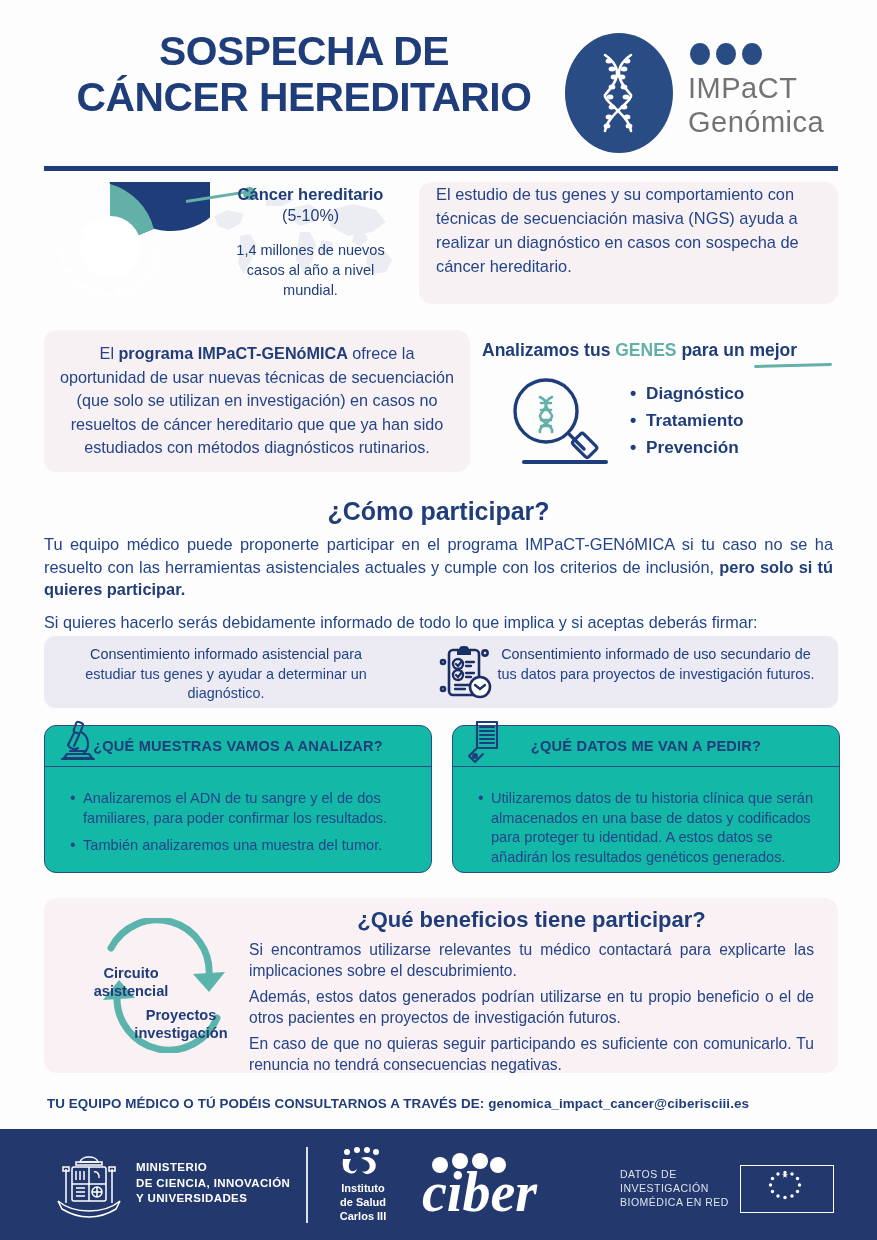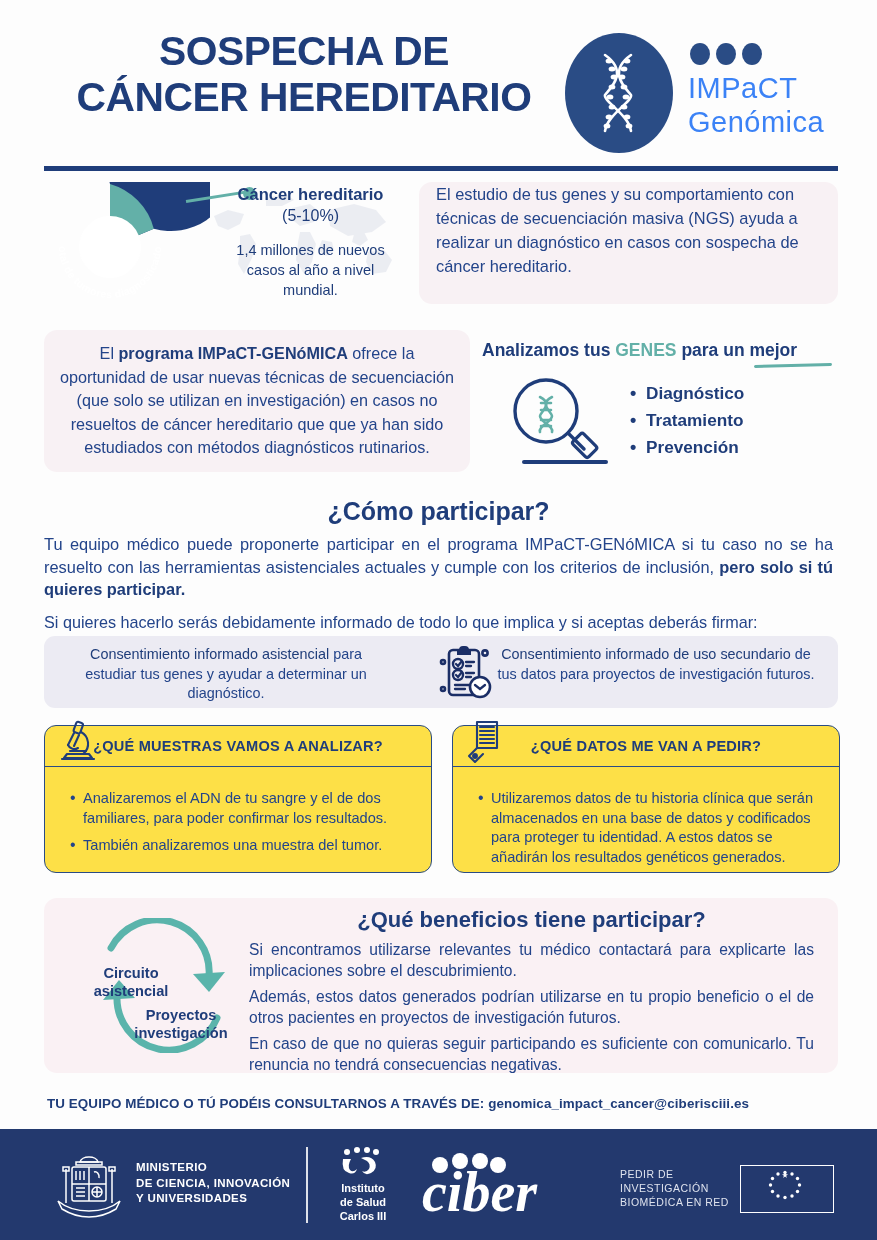--- a/index.html
+++ b/index.html
@@ -28,21 +28,21 @@
     position:absolute;left:0;top:8px;width:108px;height:120px;
     background:#2a4c85;border-radius:50%;
   }
   .logo-dots{position:absolute;left:125px;top:18px;width:95px;height:22px;}
   .logo-dots span{
     display:inline-block;width:20px;height:22px;border-radius:50%;
     background:#2a4c85;margin-right:6px;
   }
   .logo-text{position:absolute;left:123px;top:46px;}
   .logo-text div{
-    font-size:29px;line-height:34px;color:#3b82f6;font-weight:400;
+    font-size:29px;line-height:34px;color:#737373;font-weight:400;
     letter-spacing:0.5px;
   }
   .header-rule{
     position:absolute;left:44px;top:166px;width:794px;height:5px;background:#1f3d7a;
   }
 
   
   .row1{position:absolute;left:0;top:182px;width:877px;height:135px;}
   .donut-wrap{position:absolute;left:45px;top:0px;width:165px;height:130px;}
   .curved-text{font-size:10.5px;font-weight:600;fill:#ffffff;letter-spacing:0.3px;}
@@ -127,21 +127,21 @@
     font-size:14.4px;line-height:19.5px;color:#23448a;
   }
   .consent-col b{font-weight:normal;color:#1f3d7a;}
   .consent-left{left:22px;}
   .consent-right{left:452px;}
   .clipboard{position:absolute;left:392px;top:8px;width:60px;height:58px;}
 
   
   .qbox{
     position:absolute;top:725px;width:386px;height:146px;
-    background:#fde047;border:1.6px solid #2a4c85;border-radius:12px;
+    background:#14b8a6;border:1.6px solid #2a4c85;border-radius:12px;
   }
   .qbox-left{left:44px;}
   .qbox-right{left:452px;}
   .qbox-head{
     position:relative;height:40px;border-bottom:1.6px solid #2a4c85;
     display:flex;align-items:center;justify-content:center;
   }
   .qbox-head .qtitle{
     font-size:14.6px;font-weight:bold;color:#1f3d7a;letter-spacing:0.2px;
   }
@@ -489,21 +489,21 @@
           <circle cx="22" cy="14" r="8"></circle>
             <circle cx="42" cy="10" r="8"></circle>
           <circle cx="62" cy="10" r="8"></circle>
             <circle cx="80" cy="14" r="8"></circle>
         </g>
         <text x="4" y="60" fill="#ffffff" font-family="Liberation Serif, serif" font-style="italic" font-weight="bold" font-size="56">ciber</text>
       </svg>
     </div>
 
     <div class="f-ciber-sub">
-      <div>PEDIR DE</div>
+      <div>DATOS DE</div>
       <div>INVESTIGACIÓN</div>
       <div>BIOMÉDICA EN RED</div>
     </div>
 
     <div class="f-eu">
       <svg width="88" height="42" viewBox="0 0 88 42" aria-hidden="true">
         <g fill="#ffffff">
           <polygon points="44,7 45.2,10.5 48.8,10.5 45.9,12.7 47,16.2 44,14 41,16.2 42.1,12.7 39.2,10.5 42.8,10.5" transform="translate(0,0) scale(0.62) translate(27,3)"></polygon>
         </g>
         <g fill="#ffffff" id="stars"></g>

